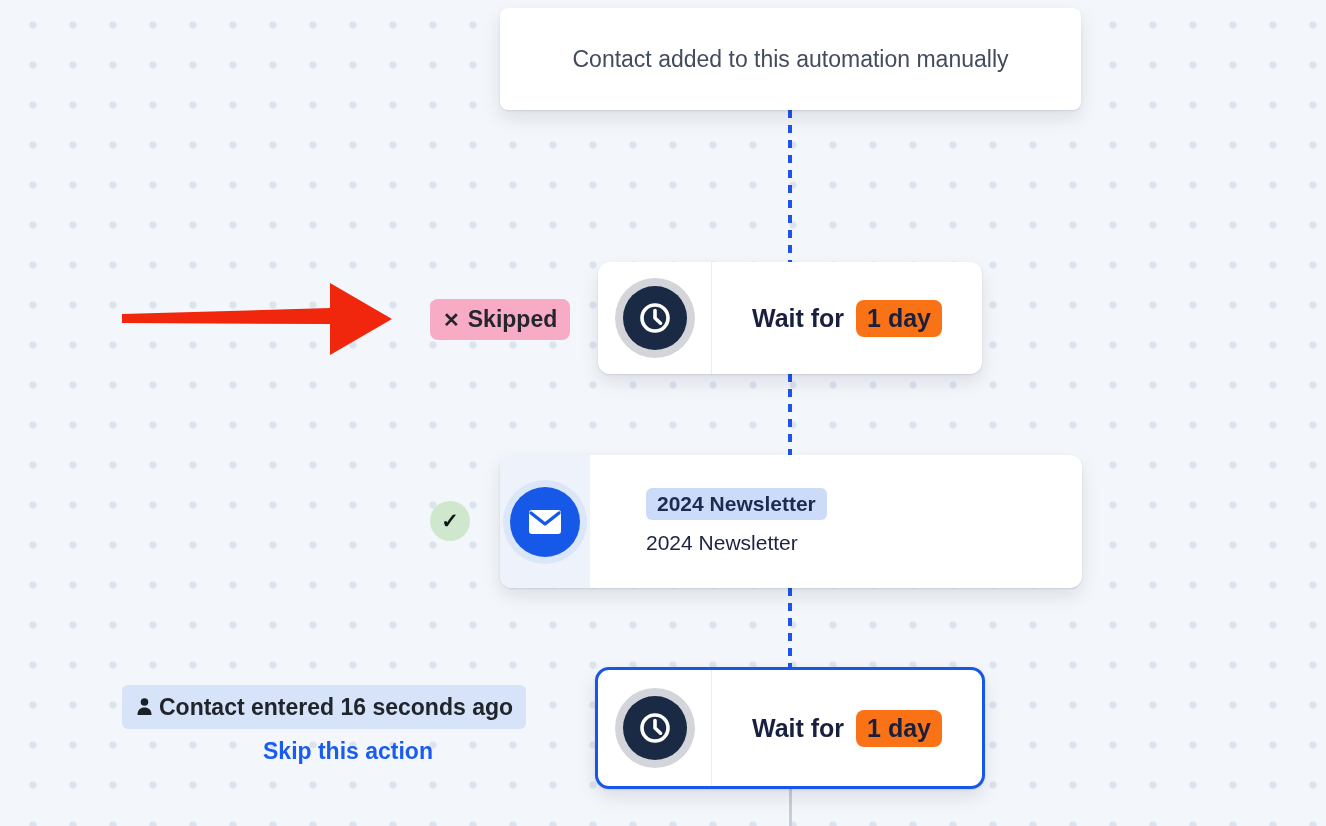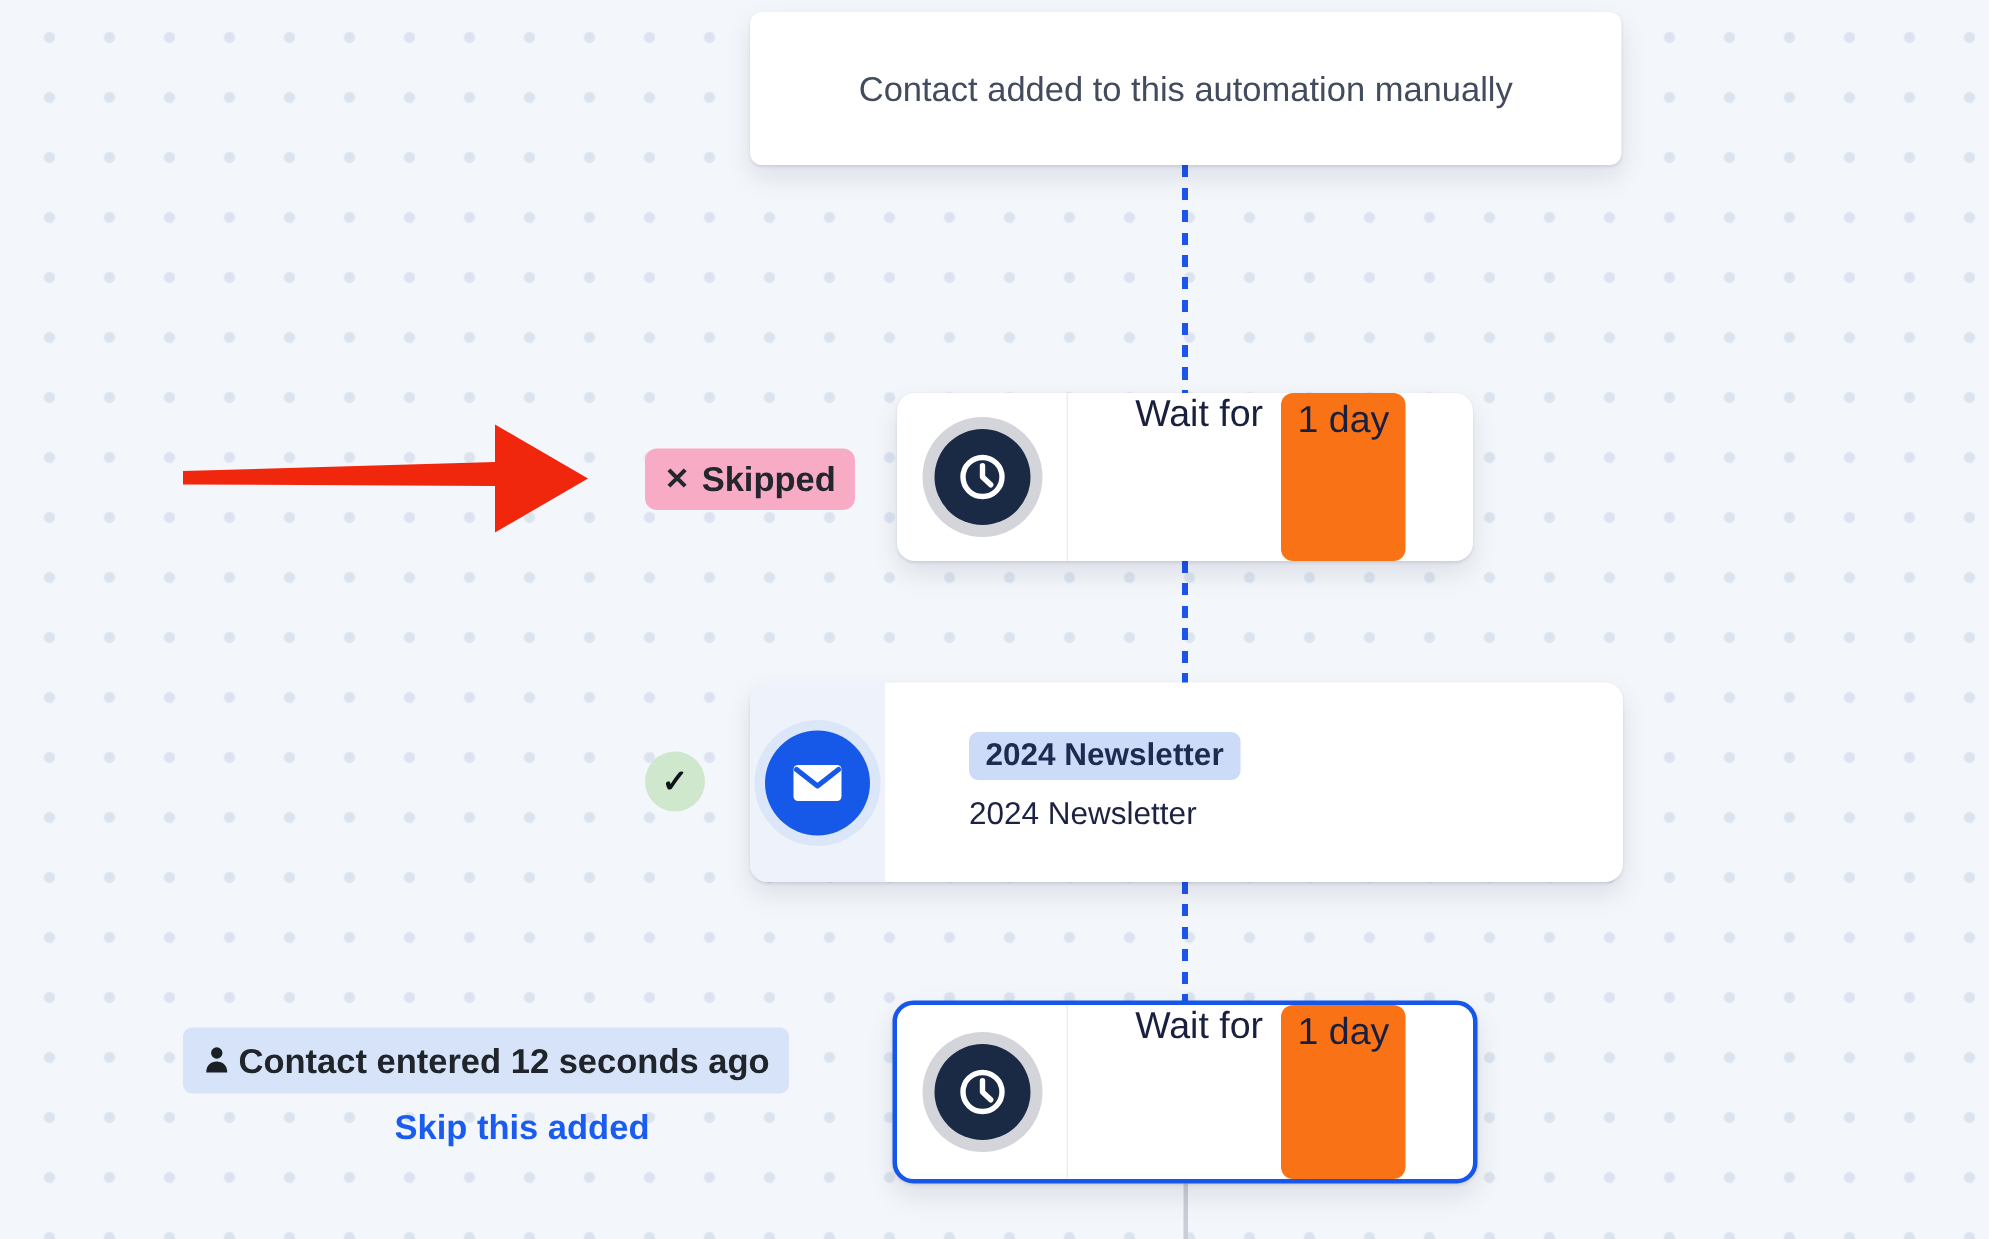--- a/index.html
+++ b/index.html
@@ -61,22 +61,22 @@
   }
   .icon-ring {
     width:80px; height:80px; border-radius:50%; background:#d3d5da;
     display:flex; align-items:center; justify-content:center;
   }
   .icon-navy-circle {
     width:64px; height:64px; border-radius:50%; background:#1a2944;
     display:flex; align-items:center; justify-content:center;
   }
   .node-body {
-    flex:1; display:flex; justify-content:center; gap:12px;
-    font-size:25px; font-weight:400; color:#191f3e;
+    flex:1; display:flex; align-items:center; justify-content:center; gap:12px;
+    font-size:25px; font-weight:700; color:#191f3e;
   }
   .chip-gray { background:#f97316; border-radius:8px; padding:4px 11px; cursor:pointer; }
 
   
   .email-node { left:500px; top:455px; width:582px; height:133px; display:flex; cursor:pointer; }
   .email-icon-section {
     width:90px; background:#eef2fb; border-radius:12px 0 0 12px;
     display:flex; align-items:center; justify-content:center;
   }
   .icon-halo {
@@ -182,25 +182,25 @@
       </div>
       <div class="email-subtitle">2024 Newsletter</div>
     </div>
   </div>
 
   <div class="contact-badge">
     <svg width="19" height="20" viewBox="0 0 19 20">
       <circle cx="9.5" cy="5" r="3.8" fill="#1b1f26"></circle>
       <path d="M2.5 18 C2.5 12.8 5.7 10.6 9.5 10.6 C13.3 10.6 16.5 12.8 16.5 18 Z" fill="#1b1f26"></path>
     </svg>
-    <span>Contact entered 12 seconds ago</span>
+    <span>Contact entered 16 seconds ago</span>
   </div>
 
   <div class="skip-link">
-    <span>Skip this added</span>
+    <span>Skip this action</span>
   </div>
 
   <div class="card wait-node wait-node-2">
     <div class="node-icon-section">
       <div class="icon-ring">
         <div class="icon-navy-circle">
           <svg width="36" height="36" viewBox="0 0 36 36">
             <circle cx="18" cy="18" r="13" fill="none" stroke="#ffffff" stroke-width="3.6"></circle>
             <path d="M18 10.5 L18 18 L23.5 23.2" fill="none" stroke="#ffffff" stroke-width="3.6" stroke-linecap="round" stroke-linejoin="round"></path>
           </svg>

